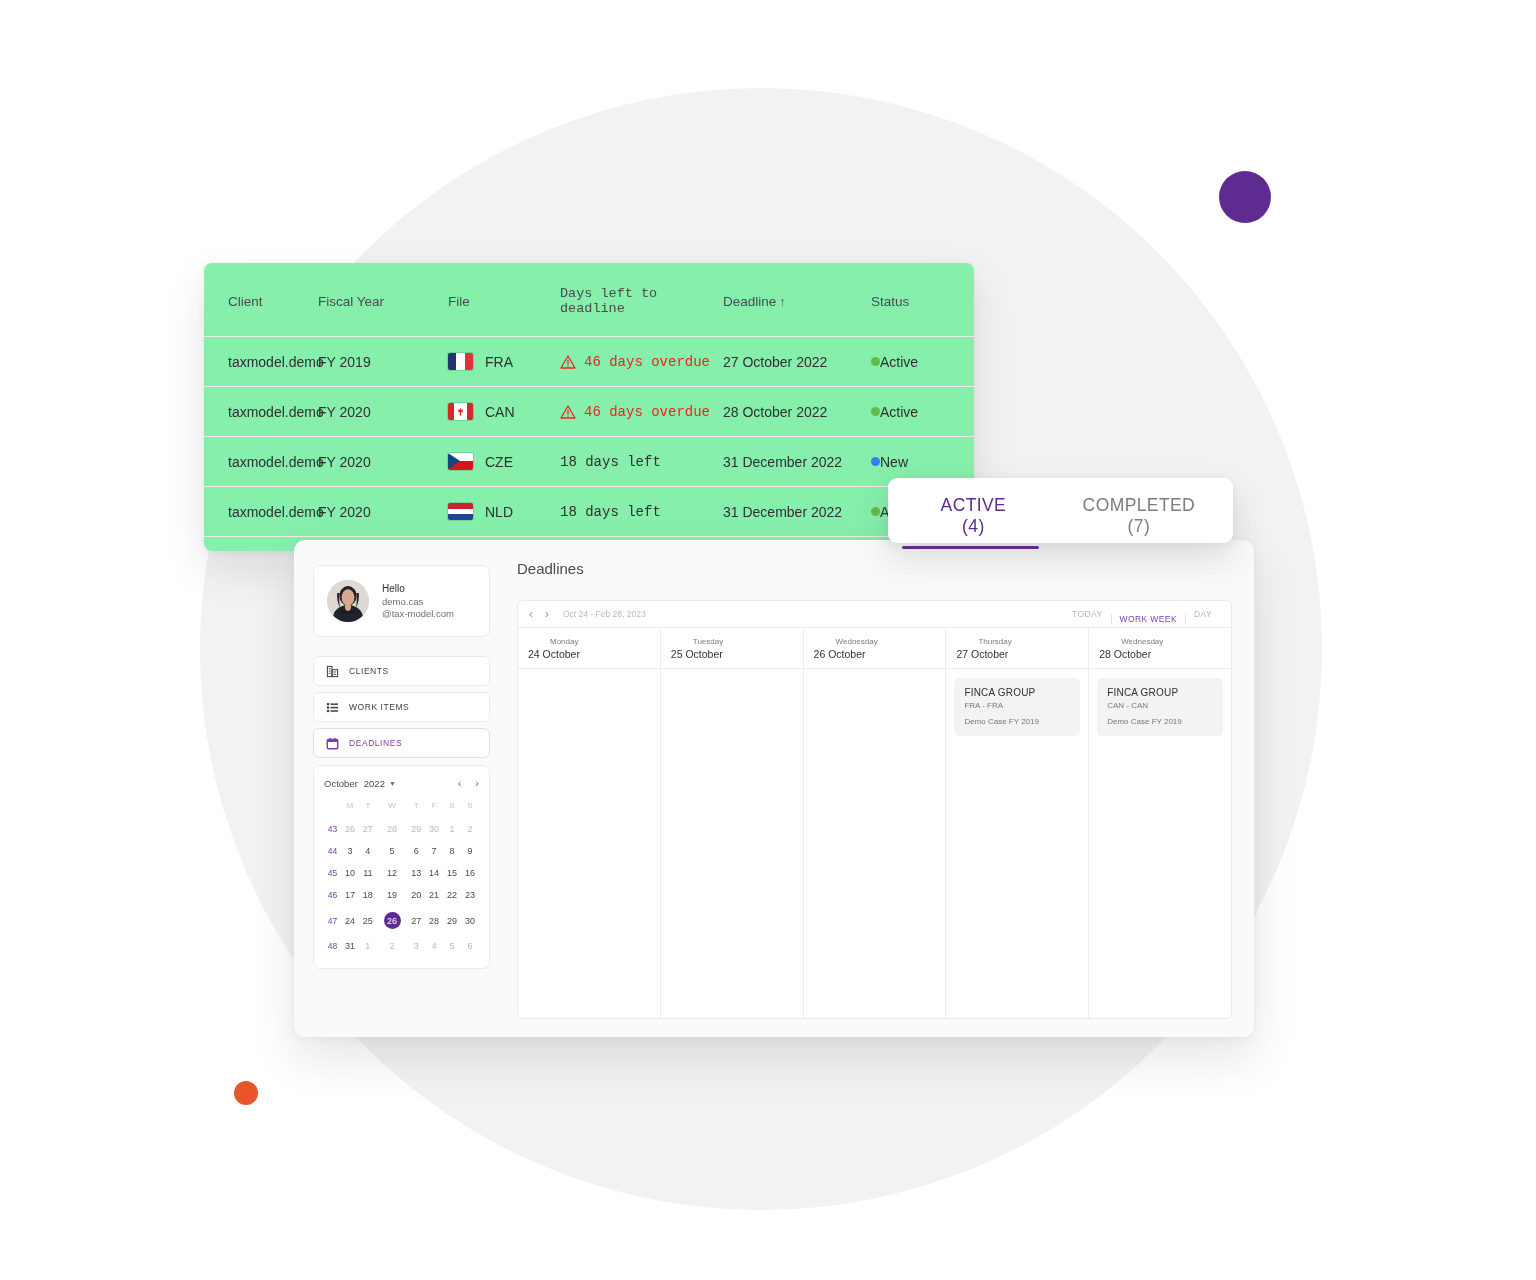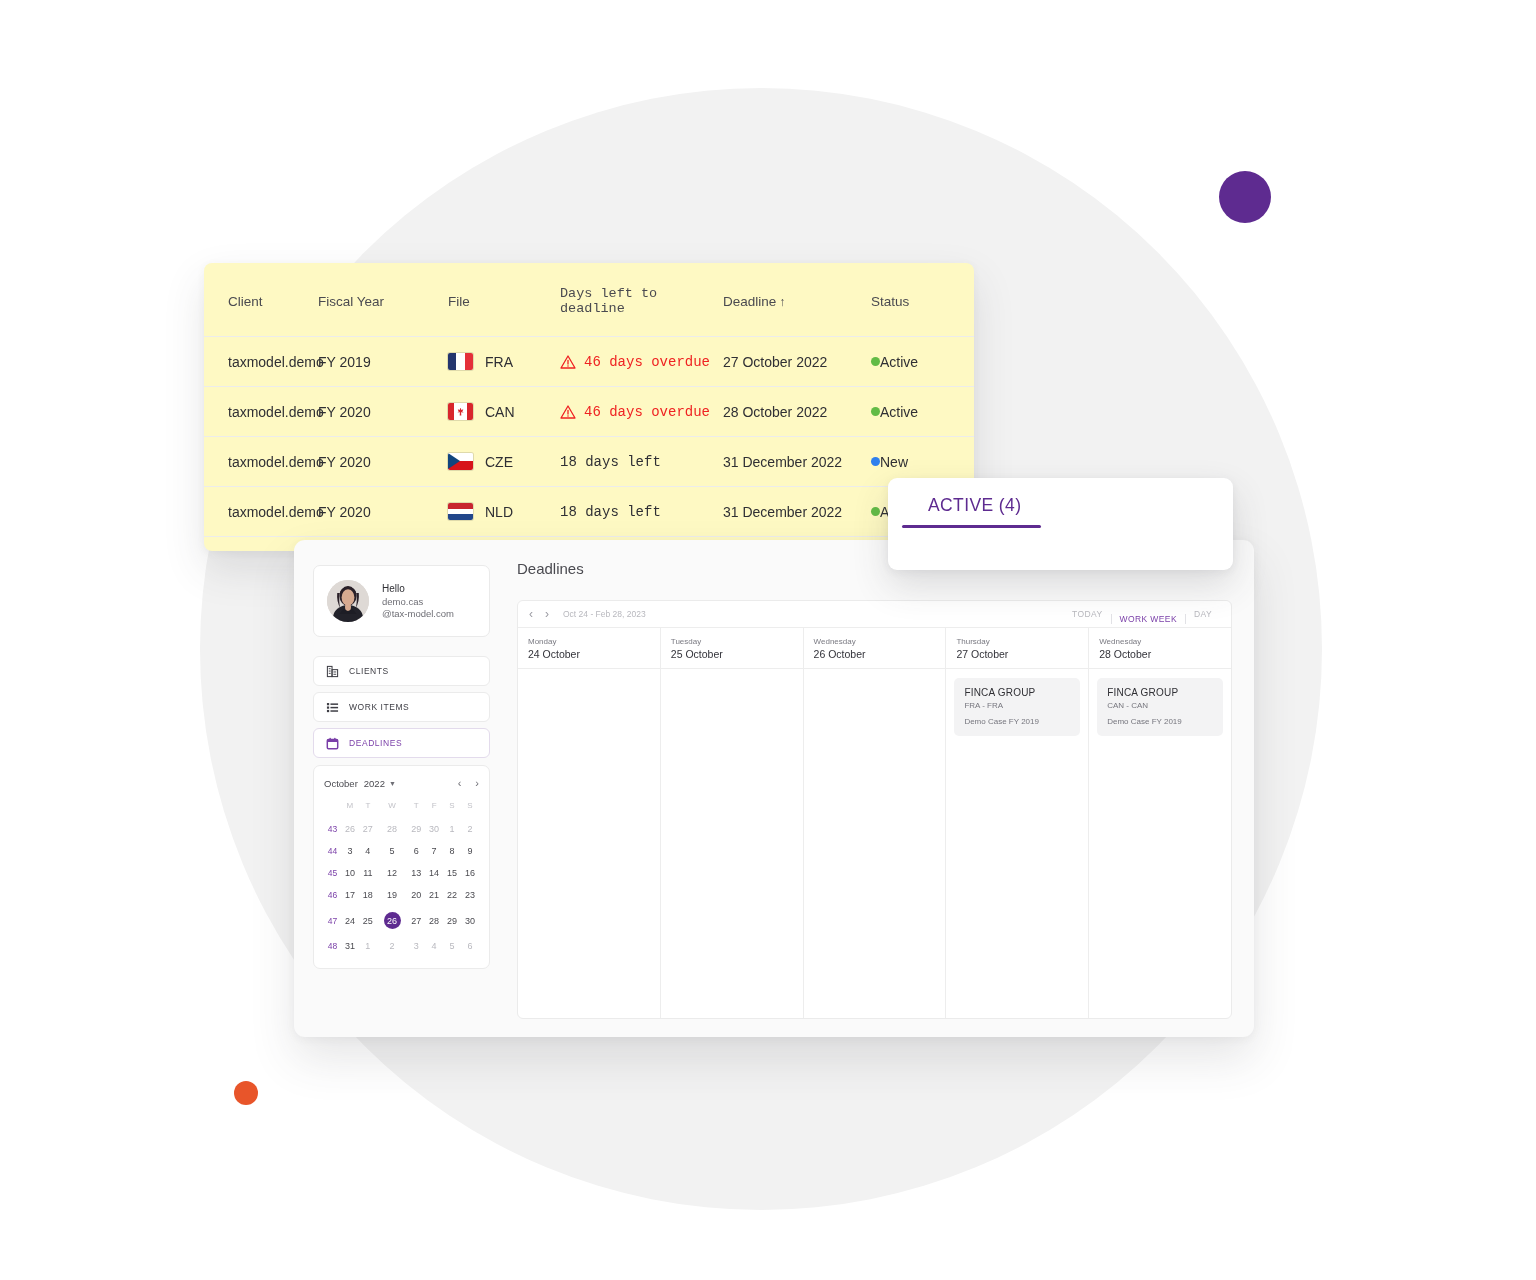--- a/index.html
+++ b/index.html
@@ -25,21 +25,21 @@
   .dot-orange {
     position:absolute; left:234px; top:1081px;
     width:24px; height:24px; border-radius:50%;
     background:#E8552A;
   }
 
   
   .table-card {
     position:absolute; left:204px; top:263px;
     width:770px; height:288px;
-    background:#fef9c3;
+    background:#86efac;
     border-radius:8px;
     box-shadow: 0 18px 42px rgba(60,60,70,.13), 0 2px 8px rgba(60,60,70,.06);
     overflow:hidden;
   }
   table.deadlines { width:100%; border-collapse:collapse; table-layout:fixed; }
   table.deadlines th {
     text-align:left;
     font-weight:400;
     font-size:13.5px;
     color:#4a4a50;
@@ -90,21 +90,21 @@
     border-left:12px solid #11457E;
   }
   .warn-cell { display:flex; align-items:center; gap:8px; color:#ef2222; }
   .warn-icon { width:16px; height:14px; flex:none; }
   .status-cell { display:flex; align-items:center; }
   .sdot { width:9px; height:9px; border-radius:50%; flex:none; }
 
   
   .tabs-card {
     position:absolute; left:888px; top:478px;
-    width:345px; height:92px;
+    width:345px; height:65px;
     background:#ffffff; border-radius:9px;
     box-shadow: 0 16px 36px rgba(60,60,70,.16), 0 2px 8px rgba(60,60,70,.07);
     display:flex; align-items:flex-start; padding: 17px 0 0 14px; gap:0;
     z-index: 6;
   }
   .tab {
     font-size:17.5px; letter-spacing:.4px;
     color:#7c7c83; padding:0 26px 12px 26px;
     position:relative; background:none; border:none;
     font-family:"Liberation Sans", sans-serif; cursor:pointer;
@@ -184,21 +184,21 @@
   .tb-arrow { color:#9a9aa2; font-size:12px; margin-right:12px; }
   .tb-range { font-size:8.5px; color:#b8b8be; margin-left:2px; }
   .tb-views { margin-left:auto; display:flex; align-items:center; font-size:8.5px; letter-spacing:.4px; }
   .tb-views span { padding:0 8px; color:#b8b8be; }
   .tb-views span.on { color:#7A3FA8; border-left:1px solid #e2e2e6; border-right:1px solid #e2e2e6;margin-top:9px; }
   .cal-days { display:flex; flex:none; border-bottom:1px solid #ededed; }
   .cal-body { display:flex; flex:1; }
   .cal-col { flex:1 1 0; border-right:1px solid #ededed; }
   .cal-col:last-child { border-right:none; }
   .dhead { padding:9px 10px 8px 10px; }
-  .dname { font-size:8px; color:#7a7a82; margin-bottom:2px; }
+  .dname { font-size:8px; color:#7a7a82; margin-bottom:2px;margin-left:22px; }
   .dnum { font-size:10.5px; color:#33333a; }
   .event {
     margin:9px 8px; background:#f3f3f4; border-radius:5px; padding:9px 10px 10px 10px;
   }
   .ev-title { font-size:10px; color:#2f2f34; letter-spacing:.2px; margin-bottom:3px; }
   .ev-sub { font-size:8px; color:#76767e; margin-bottom:7px; }
   .ev-case { font-size:8px; color:#76767e; }
 </style>
 </head>
 <body>
@@ -324,20 +324,21 @@
             <td class="c-days">18 days left</td>
             <td class="c-dl">31 December 2022</td>
             <td class="c-status"></td>
           </tr>
         </tbody>
     </table>
   </div>
 
   <div class="tabs-card">
     <button class="tab active">ACTIVE (4)</button>
+    <button class="tab">COMPLETED (7)</button>
   </div>
 
   <div class="app-panel">
 
     <div class="sidebar">
 
       <div class="card-box profile">
         <div class="avatar">
           <svg viewBox="0 0 42 42">
             <rect width="42" height="42" fill="#ded9d5"></rect>

